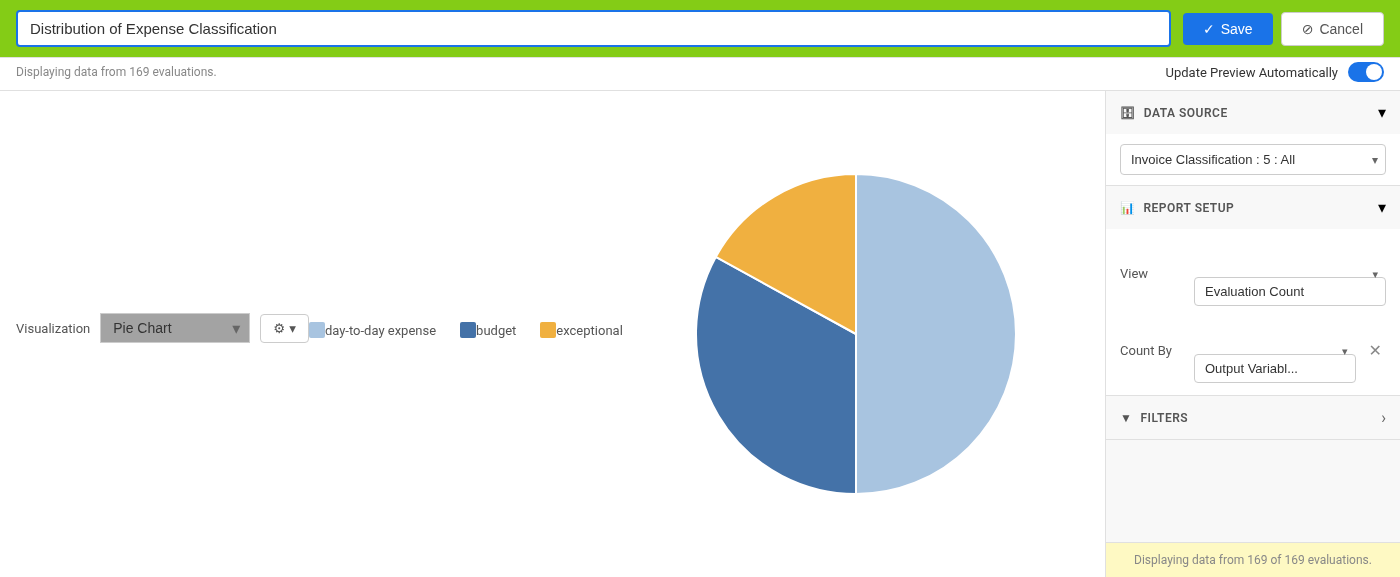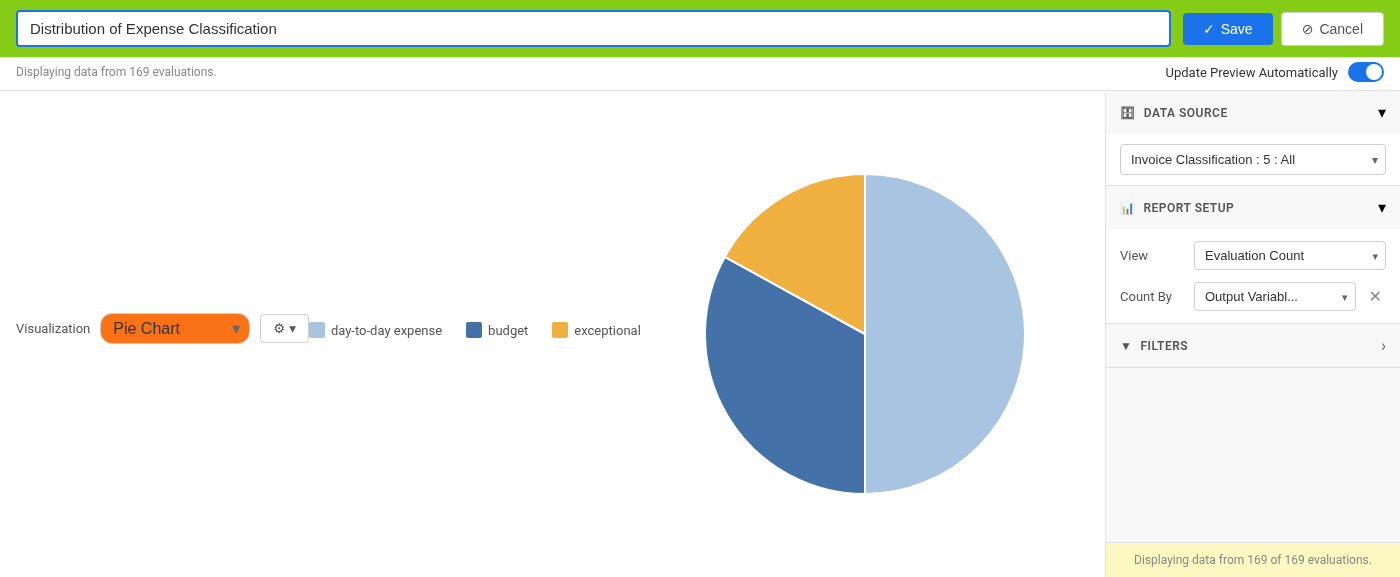--- a/index.html
+++ b/index.html
@@ -131,25 +131,25 @@
       color: #555;
     }
     .viz-select-wrap {
       position: relative;
       display: inline-flex;
       align-items: center;
     }
     .viz-select {
       appearance: none;
       border: 1px solid #ccc;
-      border-radius: 12px;
+      border-radius: 0;
       padding: 6px 32px 6px 12px;
-      font-size: 16px;
+      font-size: 14px;
       color: #333;
-      background: #f97316;
+      background: #a3a3a3;
       cursor: pointer;
       min-width: 150px;
     }
     .viz-select-chevron {
       position: absolute;
       right: 10px;
       pointer-events: none;
       color: #666;
     }
     .viz-gear-btn {
@@ -169,21 +169,20 @@
       display: flex;
       gap: 24px;
       justify-content: center;
       margin-bottom: 8px;
       font-size: 13px;
       color: #555;
     }
     .legend-item {
       display: flex;
       align-items: center;
-      gap: 6px;
     }
     .legend-color {
       width: 16px;
       height: 16px;
       border-radius: 2px;
     }
 
     
     .pie-container {
       flex: 1;
@@ -278,20 +277,21 @@
     .report-row-select {
       appearance: none;
       width: 100%;
       border: 1px solid #ccc;
       border-radius: 4px;
       padding: 6px 28px 6px 10px;
       font-size: 13px;
       color: #333;
       background: #fff;
       cursor: pointer;
+      margin-top: 36px;
     }
     .report-row-chevron {
       position: absolute;
       right: 8px;
       top: 50%;
       transform: translateY(-50%);
       pointer-events: none;
       color: #666;
       font-size: 11px;
     }

